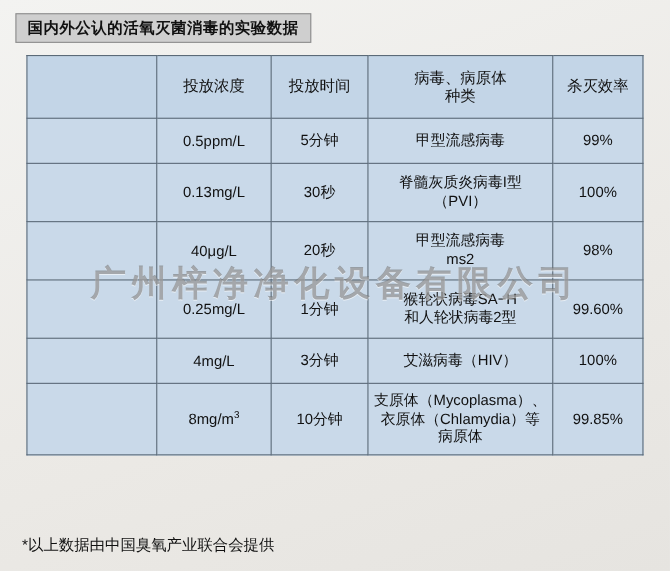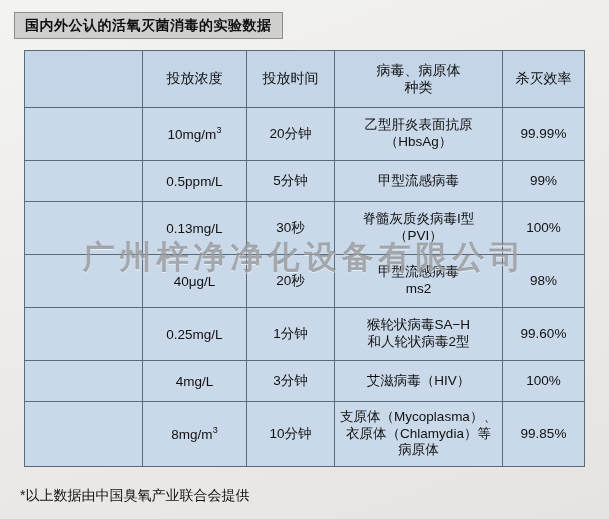--- a/index.html
+++ b/index.html
@@ -130,30 +130,20 @@
           <th>投放浓度</th>
           <th>投放时间</th>
           <th>
             <div>病毒、病原体</div>
             <div>种类</div>
           </th>
           <th>杀灭效率</th>
         </tr>
       </thead>
       <tbody>
-        <tr class="r1">
-          <td class="blank-cell"></td>
-          <td><span>10mg/m</span><span class="sup">3</span></td>
-          <td>20分钟</td>
-          <td class="kind-cell">
-            <div>乙型肝炎表面抗原</div>
-            <div>（HbsAg）</div>
-          </td>
-          <td>99.99%</td>
-        </tr>
         <tr class="r2">
           <td class="blank-cell"></td>
           <td><span>0.5ppm/L</span><span class="sup"></span></td>
           <td>5分钟</td>
           <td class="kind-cell">
             <div>甲型流感病毒</div>
           </td>
           <td>99%</td>
         </tr>
         <tr class="r3">

